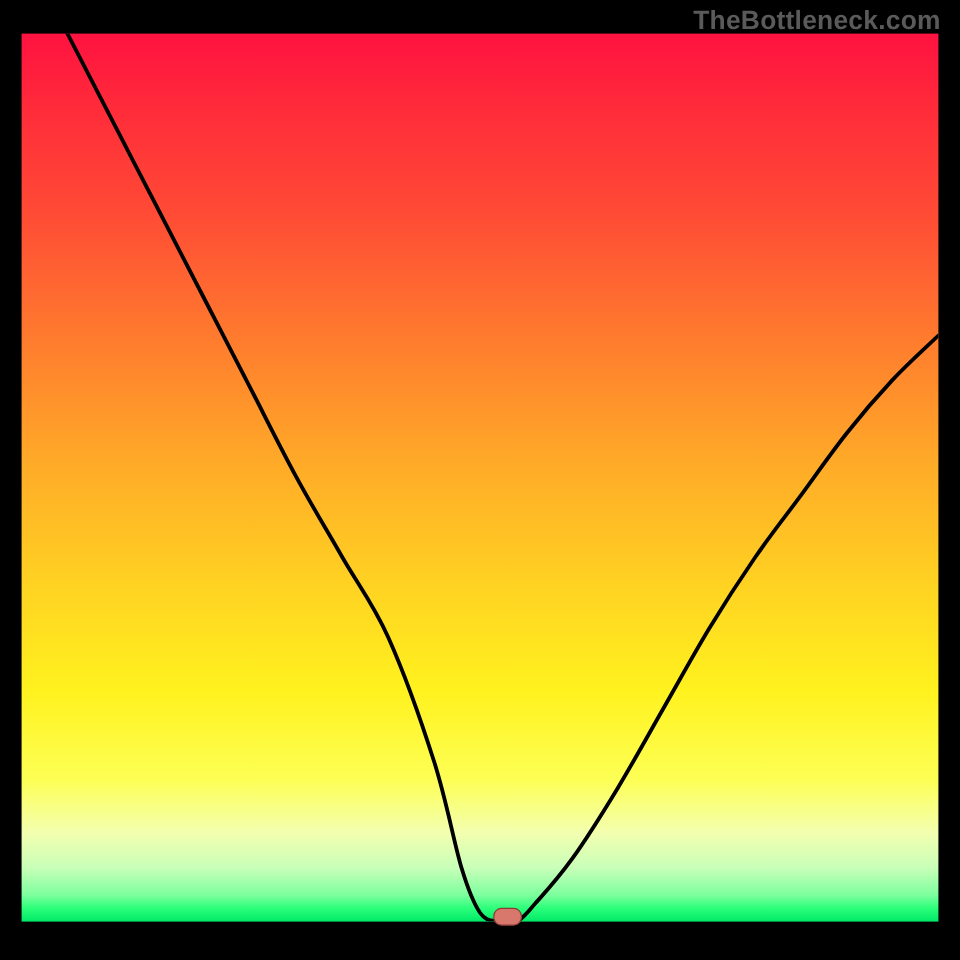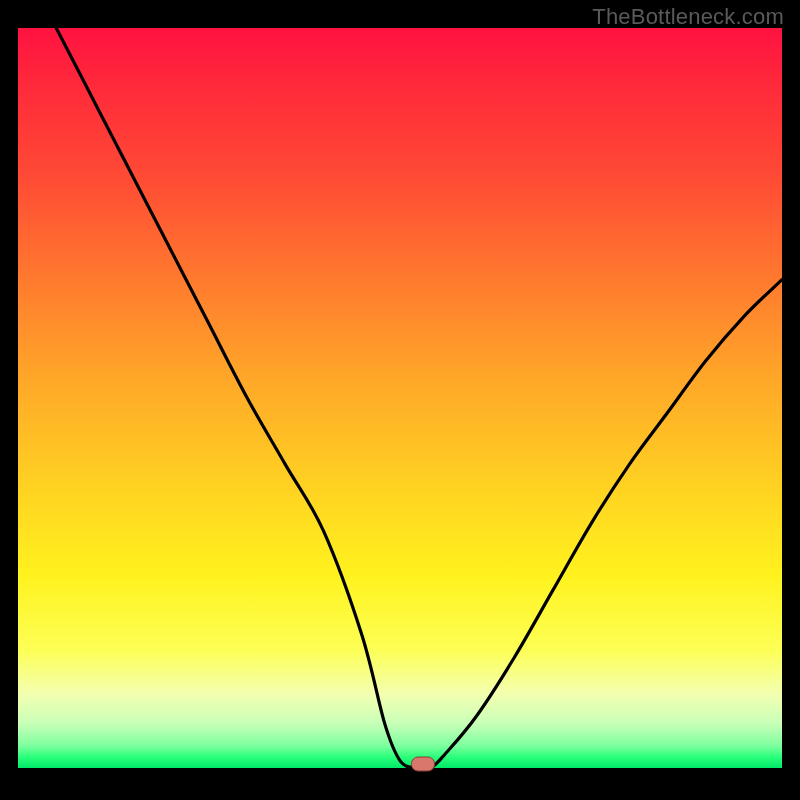--- a/index.html
+++ b/index.html
@@ -16,21 +16,21 @@
     width: 800px;
     height: 800px;
     background: #000;
   }
   .watermark {
     position: absolute;
     top: 4px;
     right: 16px;
     color: #5a5a5a;
     font-size: 22px;
-    font-weight: 400;
+    font-weight: 700;
     letter-spacing: 0.2px;
     z-index: 5;
   }
   
   .plot {
     position: absolute;
     left: 18px;
     top: 28px;
     width: 764px;   
     height: 740px;  

